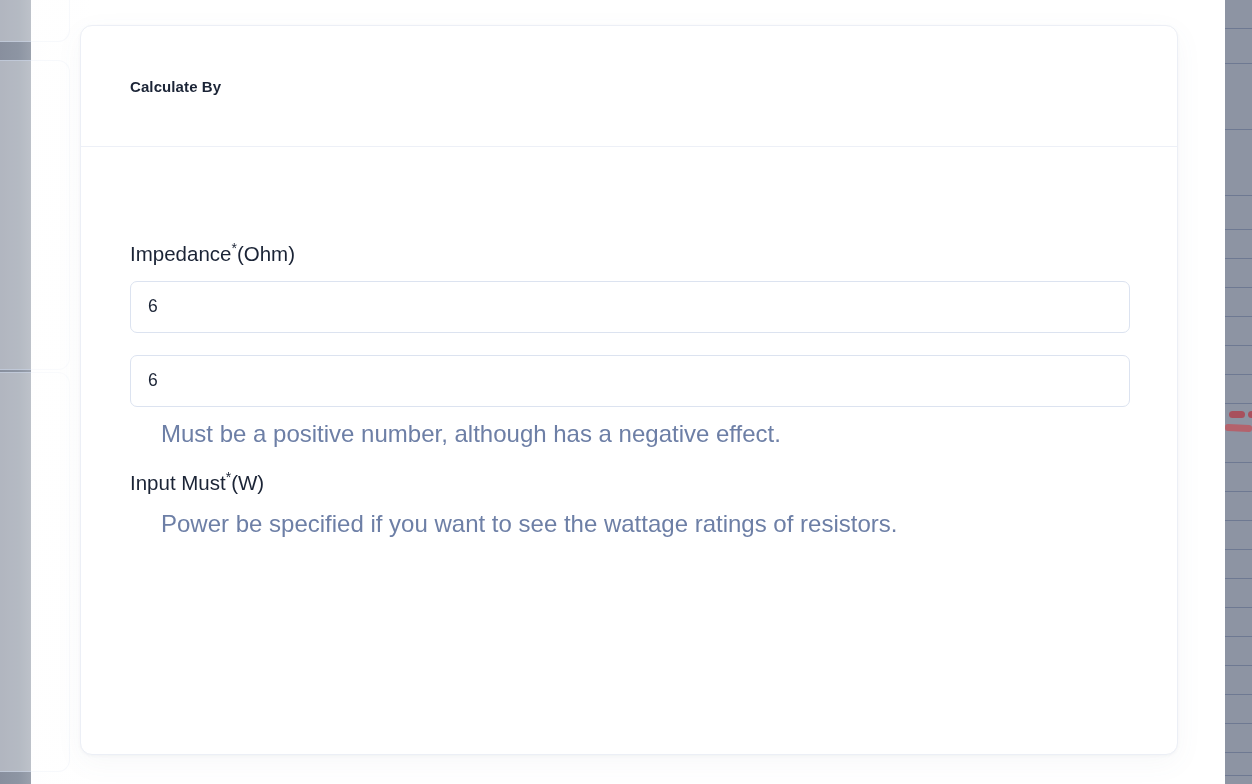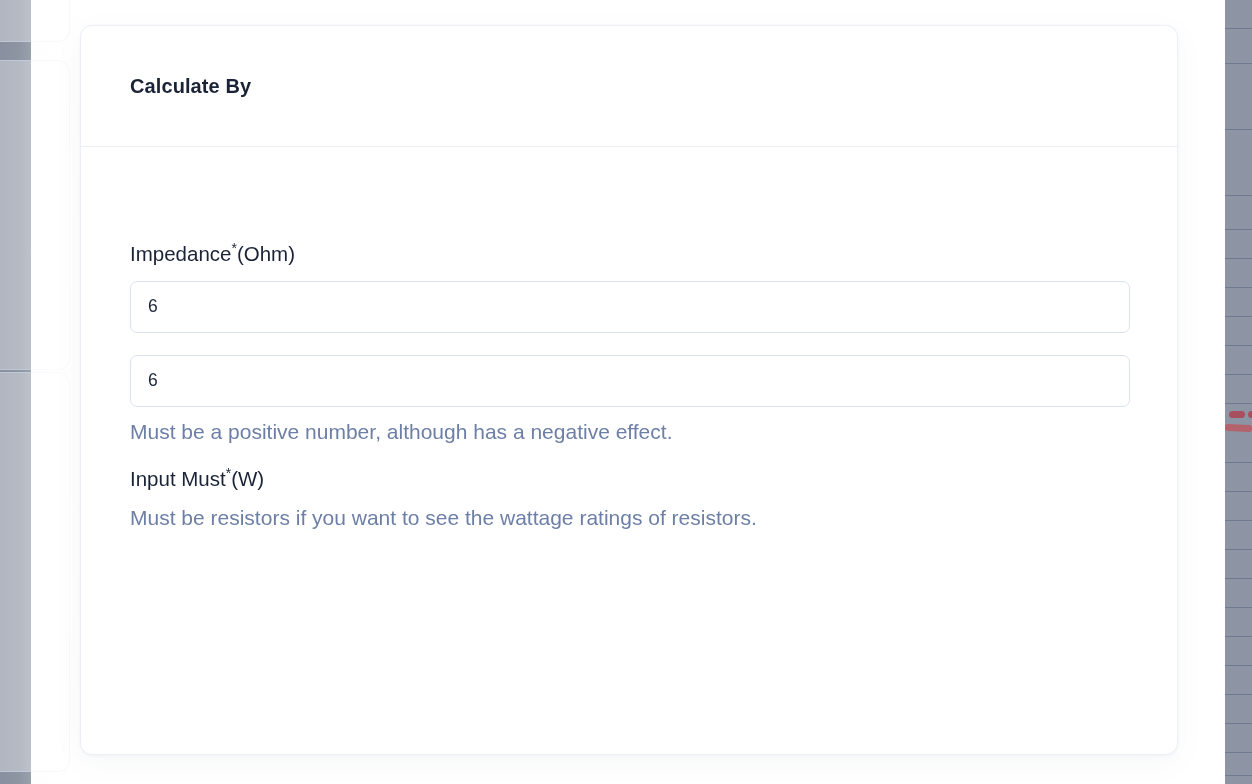--- a/index.html
+++ b/index.html
@@ -114,21 +114,21 @@
 
   .card-header {
     height: 121px;
     border-bottom: 1px solid #edf0f7;
     display: flex;
     align-items: center;
     padding-left: 49px;
   }
 
   .card-title {
-    font-size: 20px;
+    font-size: 15px;
     font-weight: bold;
     color: #1b2436;
     letter-spacing: 0.1px;
   }
 
   .card-body {
     padding: 49px 49px 0 49px;
   }
 
   .field {
@@ -161,23 +161,24 @@
     font-family: "Liberation Sans", sans-serif;
     font-size: 17.5px;
     color: #1b2436;
     padding: 0 17px;
     outline: none;
   }
 
   .field-hint {
     display: block;
     margin-top: 12px;
-    font-size: 21px;
+    font-size: 24px;
     color: #6d7fa6;
     line-height: 1.25;
+    margin-left: 31px;
   }
 </style>
 </head>
 <body>
 
 <div class="bg-root">
   <div class="bg-left-strip"></div>
   <div class="bg-left-fade"></div>
   <div class="bg-ghost-card bg-ghost-a"></div>
   <div class="bg-ghost-card bg-ghost-b"></div>
@@ -232,17 +233,17 @@
 
     <div class="field">
       <input class="field-input" type="text" value="6" style="">
       <span class="field-hint">Must be a positive number, although has a negative effect.</span>
     </div>
 
     <div class="field">
       <label class="field-label">
         <span>Input Must</span><span class="req-star">*</span><span>(W)</span>
       </label>
-      <span class="field-hint">Must be resistors if you want to see the wattage ratings of resistors.</span>
+      <span class="field-hint">Power be specified if you want to see the wattage ratings of resistors.</span>
     </div>
 
   </div>
 </div>
 
 </body></html>

